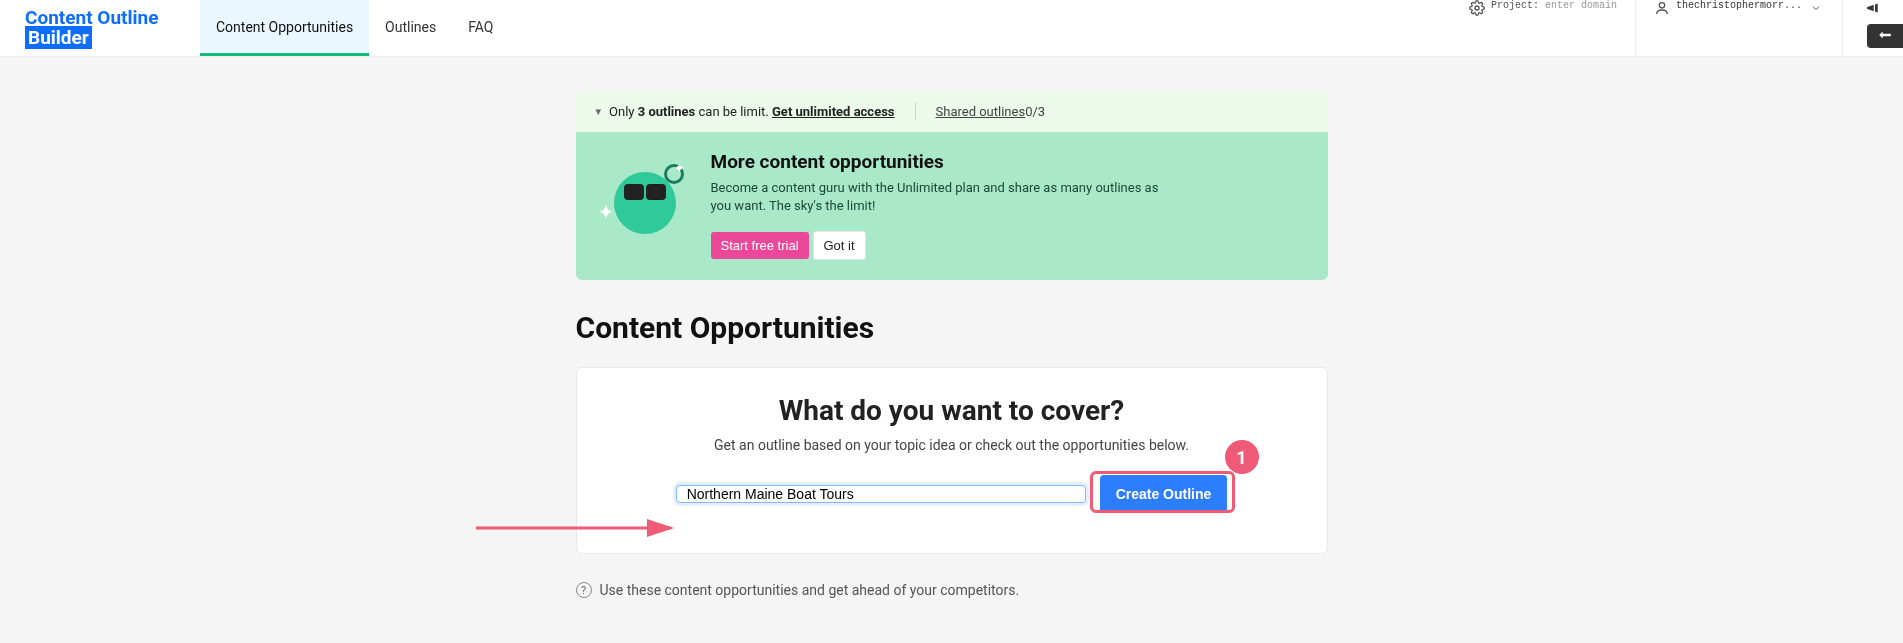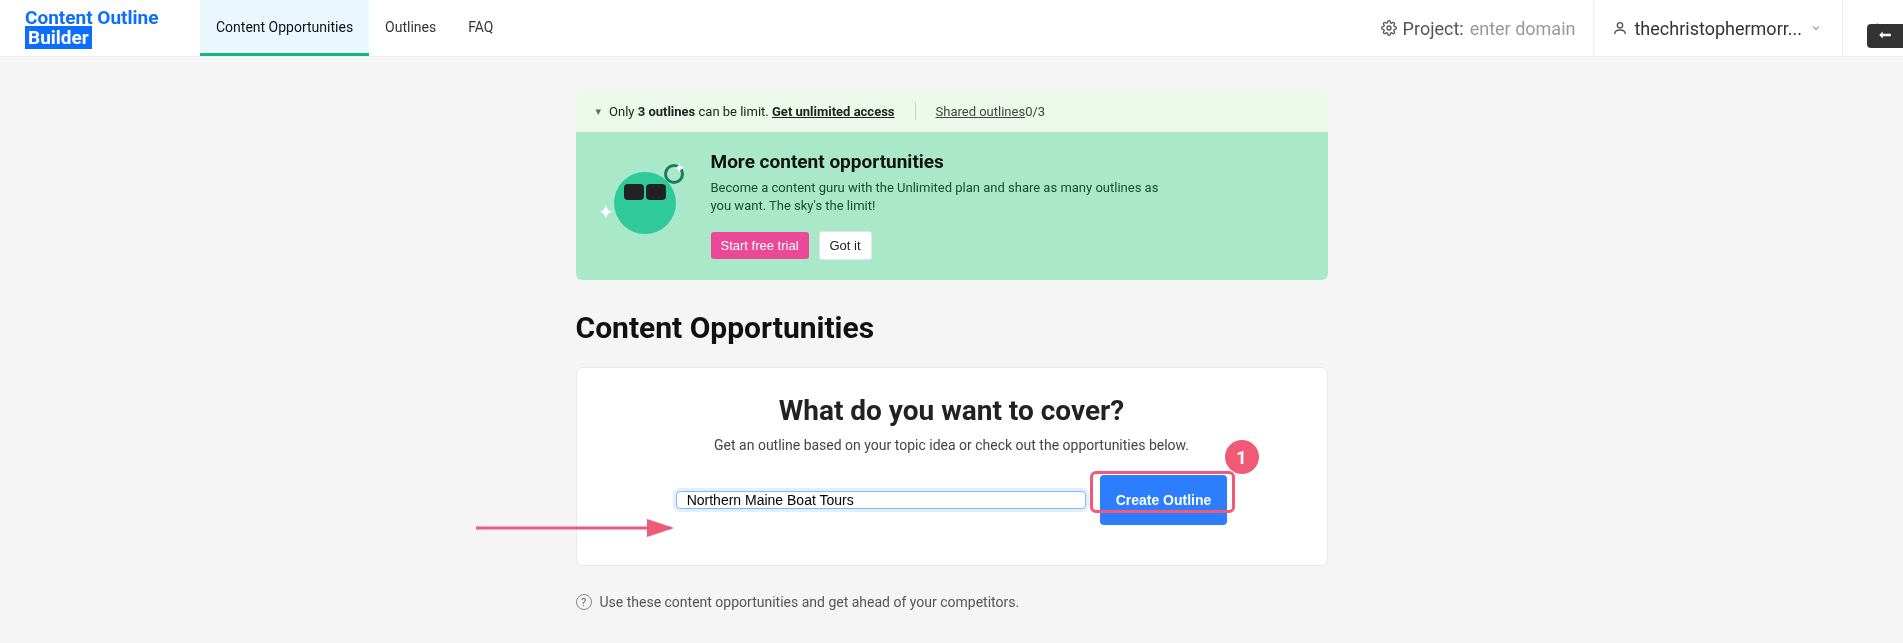--- a/index.html
+++ b/index.html
@@ -6,21 +6,21 @@
   body { font-family: -apple-system, BlinkMacSystemFont, "Segoe UI", Roboto, Arial, sans-serif; background: #f5f5f5; color: #222; width: 1903px; }
   .header { background: #fff; height: 57px; display: flex; align-items: stretch; border-bottom: 1px solid #eee; }
   .logo { width: 200px; display: flex; align-items: center; padding-left: 25px; }
   .logo-text { font-weight: 700; font-size: 19px; line-height: 1.05; color: #0d6efd; }
   .logo-text .hl { background: #0d6efd; color: #fff; padding: 0 3px; }
   .nav { display: flex; align-items: stretch; }
   .nav-item { display: flex; align-items: center; padding: 0 16px; font-size: 14px; color: #333; cursor: pointer; border-bottom: 3px solid transparent; }
   .nav-item.active { background: #eaf7ff; border-bottom: 3px solid #13b97a; color: #111; }
   .spacer { flex: 1; }
   .header-right { display: flex; align-items: center; }
-  .hr-item { display: flex; align-items: center; padding: 0 18px; font-size: 18px; color: #333; border-left: 1px solid #eee; height: 100%; gap: 6px; cursor: pointer; }
+  .hr-item { display: flex; align-items: flex-start; padding: 0 18px; font-size: 10px; color: #333; border-left: 1px solid #eee; height: 100%; gap: 6px; cursor: pointer; font-family: Liberation Mono, monospace; }
   .hr-item.noborder { border-left: none; }
   .hr-label { color: #555; }
   .hr-val { color: #999; }
   .hr-val.dark { color: #333; }
   .icon { width: 16px; height: 16px; display: inline-flex; align-items: center; justify-content: center; }
 
   .main { width: 1568px; margin: 0 auto; padding-top: 33px; }
   .center-col { width: 752px; margin: 0 auto; }
 
   .notice-bar { background: #ecf9eb; border-radius: 6px 6px 0 0; padding: 12px 20px; display: flex; align-items: center; font-size: 13px; gap: 8px; }
@@ -31,30 +31,30 @@
   .shared-row { display: flex; justify-content: space-between; font-size: 13px; color: #444; }
   .shared-row .shared-link { text-decoration: underline; cursor: pointer; }
   .bar-track { height: 3px; background: rgba(0,0,0,0.15); border-radius: 2px; }
 
   .promo { background: #a9e8c9; border-radius: 0 0 6px 6px; padding: 18px 20px 20px 20px; display: flex; gap: 20px; }
   .promo-ill { width: 95px; height: 95px; flex: 0 0 95px; position: relative; }
   .promo-body h3 { font-size: 19px; font-weight: 700; margin-bottom: 6px; color: #111; }
   .promo-body p { font-size: 13px; color: #1b4a35; line-height: 1.4; margin-bottom: 16px; max-width: 470px; }
   .btn { display: inline-block; font-size: 13px; padding: 6px 10px; border-radius: 3px; cursor: pointer; border: none; }
   .btn-primary-sm { background: #ec4899; color: #fff; font-weight: 400; }
-  .btn-white { background: #fff; color: #222; border: 1px solid rgba(0,0,0,0.1); margin-left: 6px; text-align: center; }
+  .btn-white { background: #fff; color: #222; border: 1px solid rgba(0,0,0,0.1); margin-left: 0; text-align: center; }
 
   .page-title { font-size: 30px; font-weight: 700; margin: 30px 0 22px 0; color: #111; }
 
   .card { background: #fff; border: 1px solid #e8e8e8; border-radius: 6px; padding: 26px 30px 40px 30px; text-align: center; position: relative; }
   .card h2 { font-size: 28px; font-weight: 700; margin-bottom: 10px; }
   .card .sub { font-size: 14px; color: #444; margin-bottom: 22px; }
   .input-row { display: flex; justify-content: center; gap: 14px; align-items: center; }
   .topic-input { width: 410px; height: 18px; border: 1px solid #7fb9ff; border-radius: 4px; padding: 0 10px; font-size: 14px; outline: none; box-shadow: 0 0 0 3px rgba(64,140,255,0.15); }
-  .create-btn { height: 50px; padding: 0 16px; background: #2d7dff; color: #fff; font-weight: 700; font-size: 14px; border: none; border-radius: 4px; cursor: pointer; }
+  .create-btn { height: 38px; padding: 0 16px; background: #2d7dff; color: #fff; font-weight: 700; font-size: 14px; border: none; border-radius: 4px; cursor: pointer; }
 
   
   .anno-arrow { position: absolute; left: -100px; top: 428px; }
   .btn-highlight { position: absolute; border: 3px solid #ef5a77; border-radius: 6px; pointer-events: none; }
   .badge-circle { position: absolute; width: 34px; height: 34px; border-radius: 50%; background: #ef5a77; color: #fff; display: flex; align-items: center; justify-content: center; font-weight: 700; font-size: 18px; }
 
   .hint-row { display: flex; align-items: center; gap: 8px; margin-top: 28px; font-size: 14px; color: #555; }
   .hint-row .q { width: 16px; height: 16px; border: 1.5px solid #888; border-radius: 50%; font-size: 11px; display: flex; align-items: center; justify-content: center; color: #666; }
 
   .feedback-tab { position: fixed; right: 0; top: 24px; width: 36px; height: 24px; background: #333; border-radius: 4px 0 0 4px; display: flex; align-items: center; justify-content: center; cursor: pointer; }

